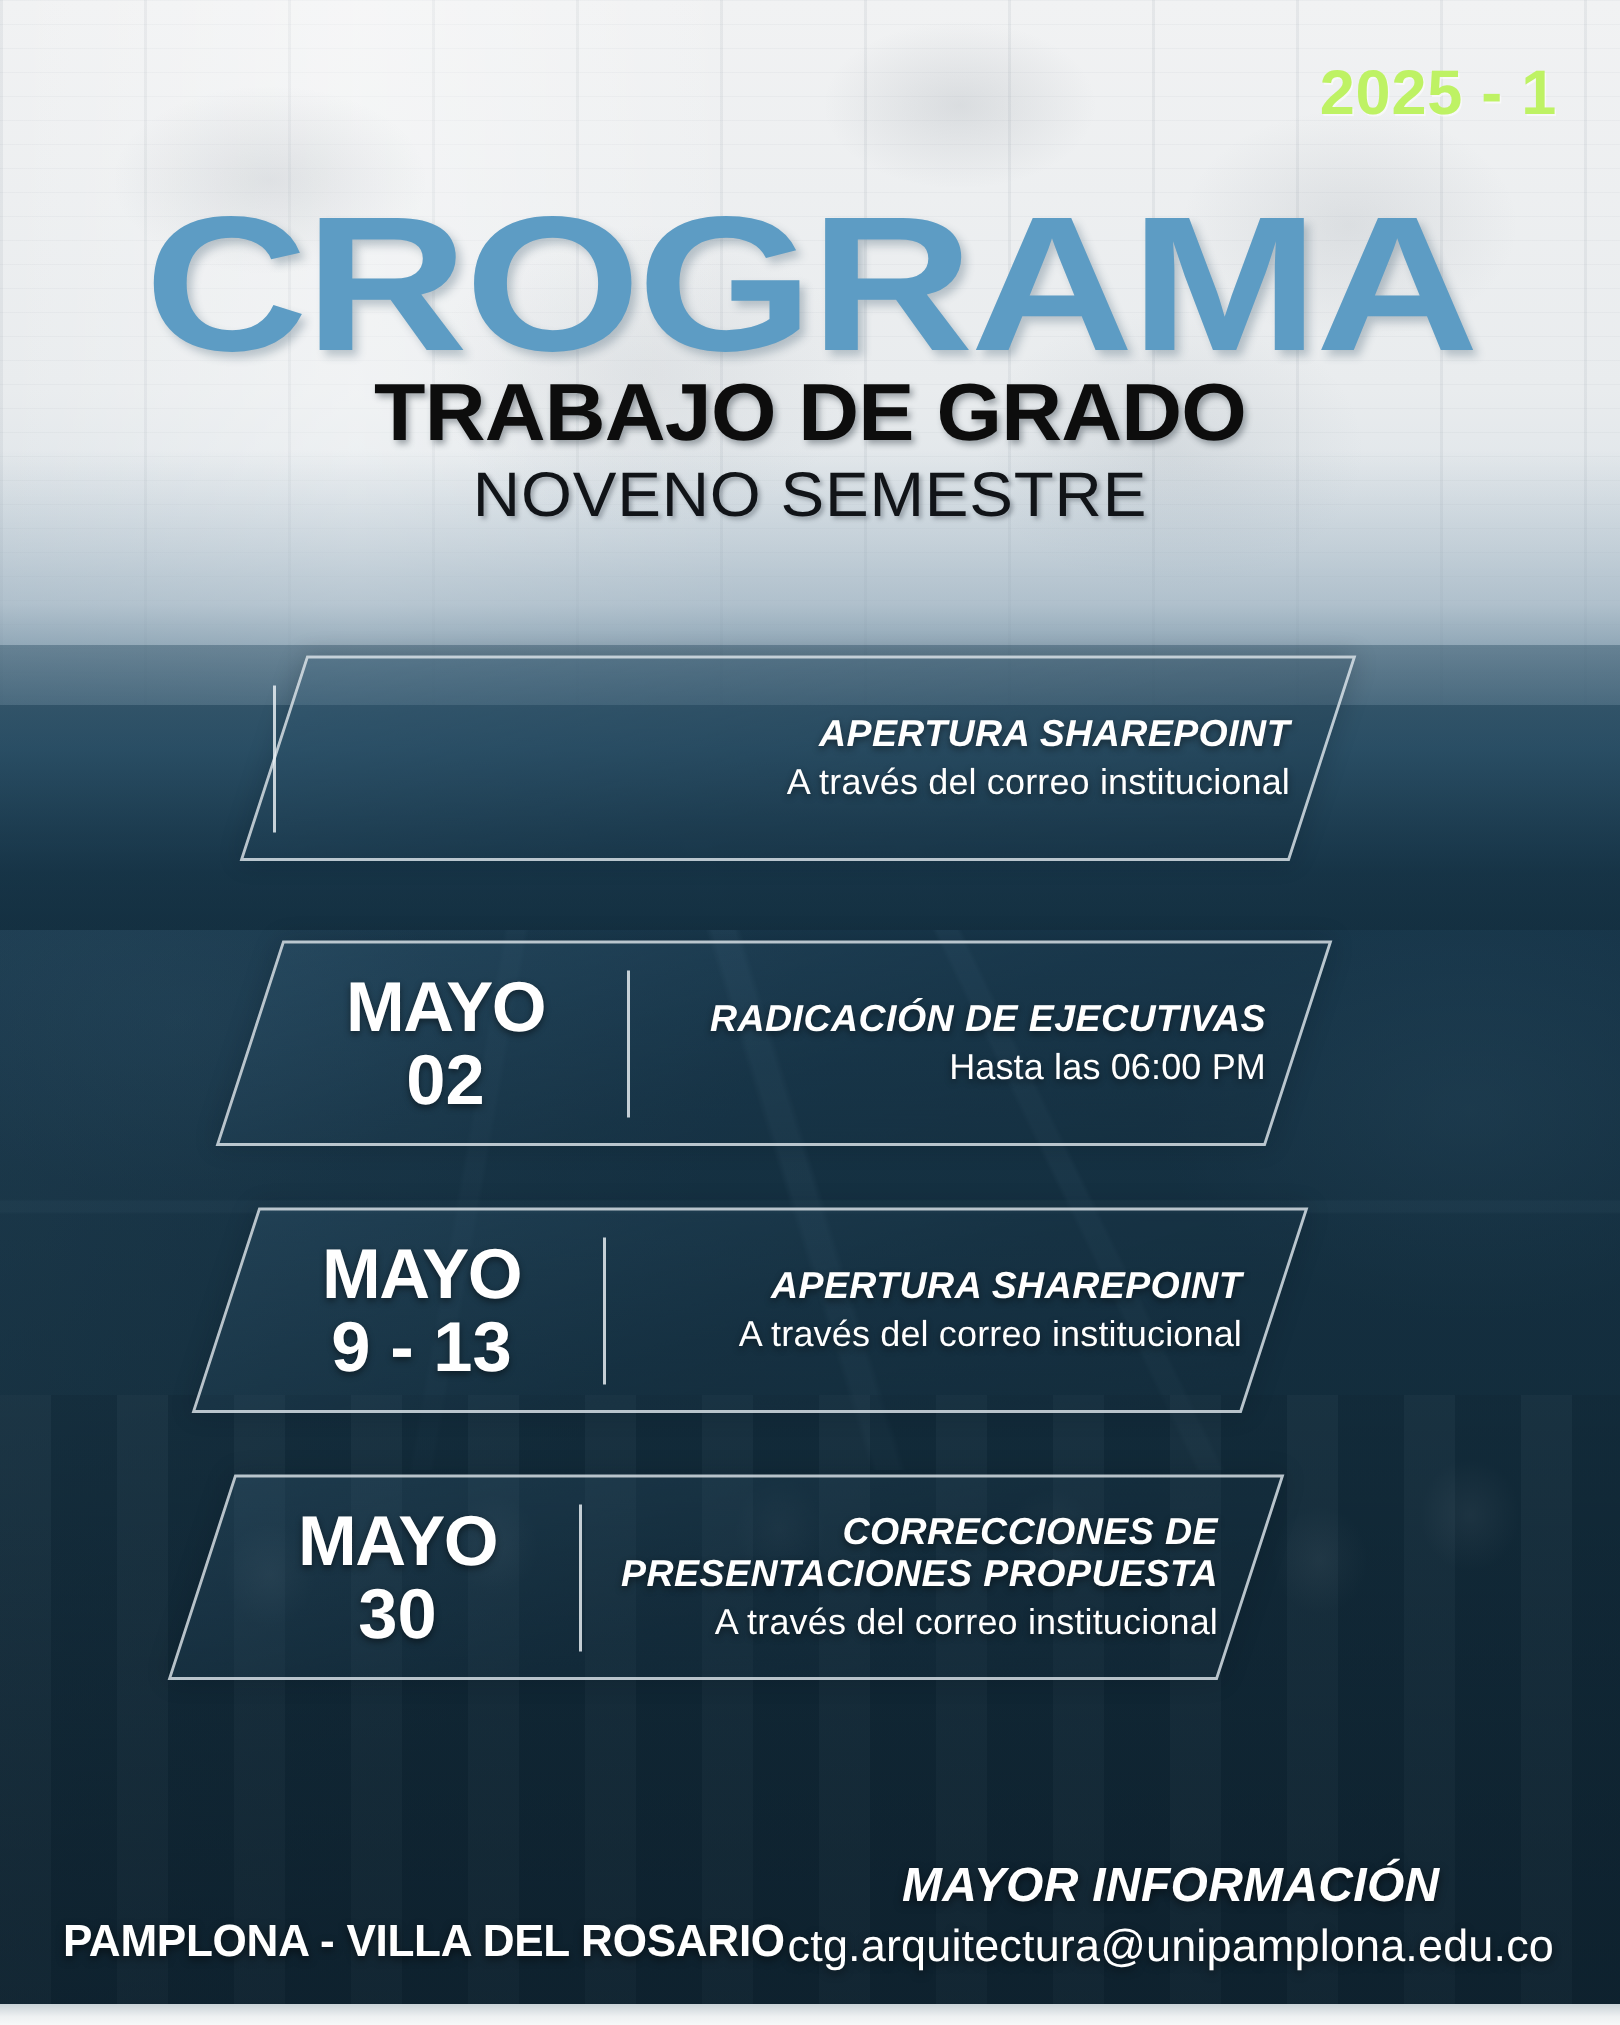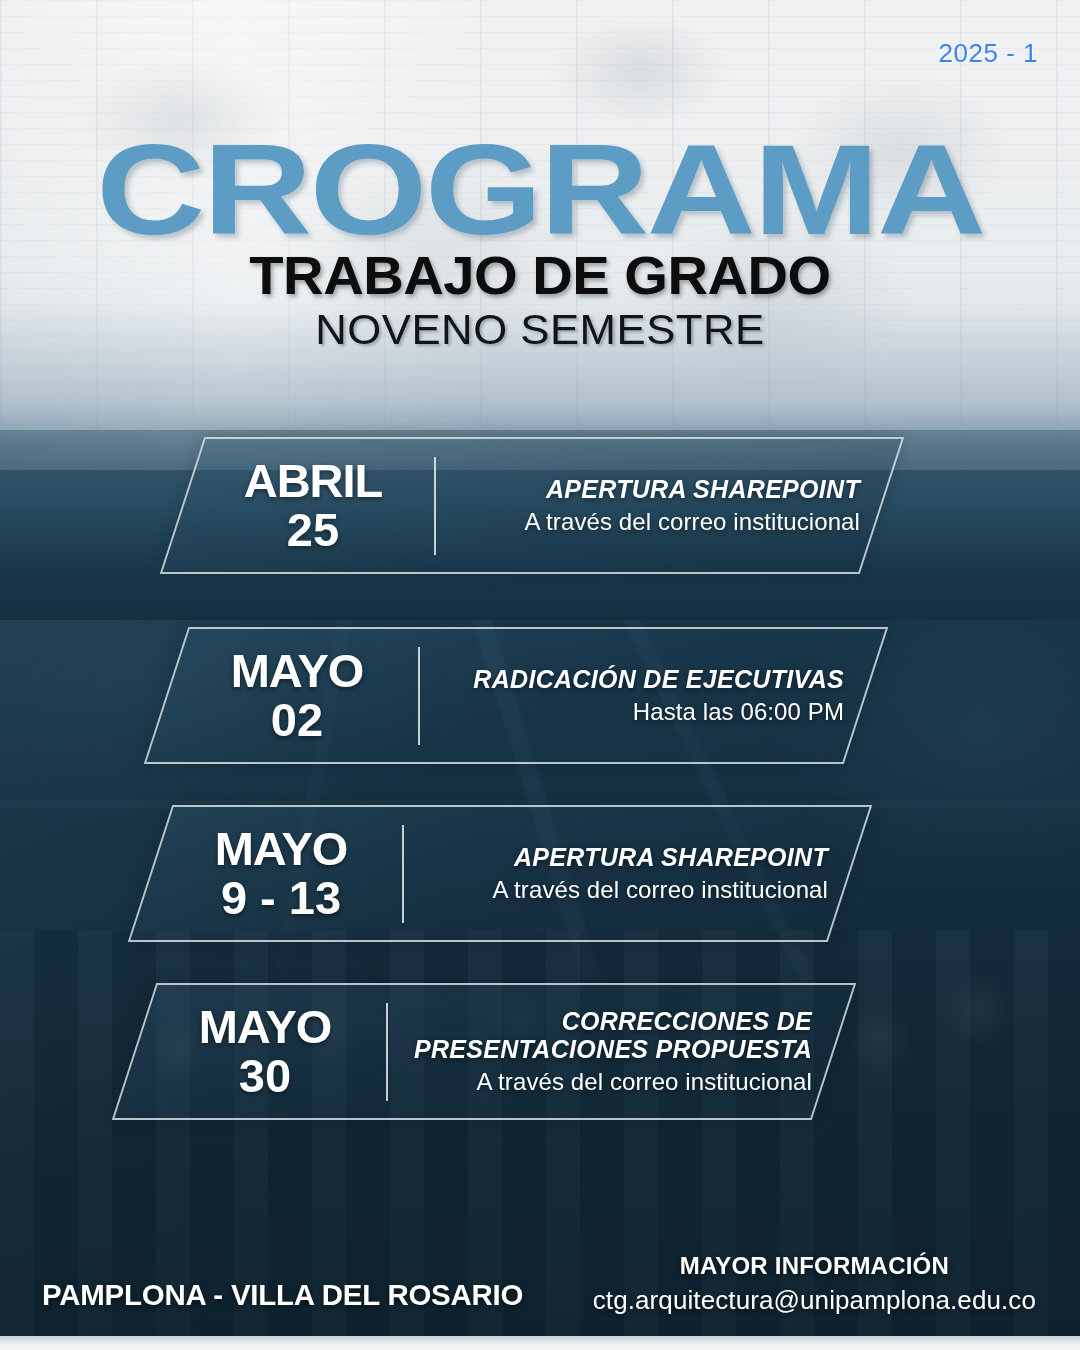--- a/index.html
+++ b/index.html
@@ -112,24 +112,24 @@
   .bg-bottom-strip {
     position: absolute;
     left: 0; right: 0; bottom: 0; height: 14px;
     background: linear-gradient(180deg, #c9d2d7 0%, #eef1f2 60%, #f6f8f8 100%);
   }
 
   
   .year {
     position: absolute;
     right: 42px; top: 38px;
-    font-size: 26px;
-    font-weight: 400;
+    font-size: 42px;
+    font-weight: 700;
     letter-spacing: .5px;
-    color: #3b82f6;
+    color: #bef264;
     text-shadow: 1px 1px 0 rgba(255,255,255,.55);
     font-family: "Liberation Sans", sans-serif;
   }
   .title-main {
     position: absolute;
     left: 0; right: 0; top: 126px;
     text-align: center;
     font-size: 128px;
     line-height: 1;
     font-weight: 700;
@@ -258,29 +258,30 @@
     text-shadow: 0 2px 6px rgba(0,0,0,.55);
   }
   .footer-right {
     position: absolute;
     right: 44px; bottom: 34px;
     text-align: center;
     color: #ffffff;
   }
   .footer-right .lbl {
     display: block;
-    font-size: 24px;
+    font-size: 32px;
     font-weight: 700;
     letter-spacing: .2px;
     line-height: 1.2;
     text-shadow: 0 2px 6px rgba(0,0,0,.55);
+    font-style: italic;
   }
   .footer-right .mail {
     display: block;
-    font-size: 26px;
+    font-size: 30px;
     font-weight: 400;
     letter-spacing: .1px;
     line-height: 1.25;
     margin-top: 3px;
     text-shadow: 0 2px 6px rgba(0,0,0,.55);
   }
 </style>
 </head>
 <body>
 
@@ -297,24 +298,20 @@
 
   <div class="year">2025 - 1</div>
   <div class="title-main">CROGRAMA</div>
   <div class="title-sub1">TRABAJO DE GRADO</div>
   <div class="title-sub2">NOVENO SEMESTRE</div>
 
   <div class="timeline" id="timeline">
       <div class="card" style="left: 182px; top: 0px; width: 700px;">
         <div class="card-shape"></div>
         <div class="card-inner">
-          <div class="card-date">
-            <span class="m">ABRIL</span>
-            <span class="d">25</span>
-          </div>
           <div class="card-divider"></div>
           <div class="card-text">
             <span class="t">APERTURA SHAREPOINT</span>
             <span class="s">A través del correo institucional</span>
           </div>
         </div>
       </div>
       <div class="card" style="left: 166px; top: 190px; width: 700px;">
         <div class="card-shape"></div>
         <div class="card-inner">

